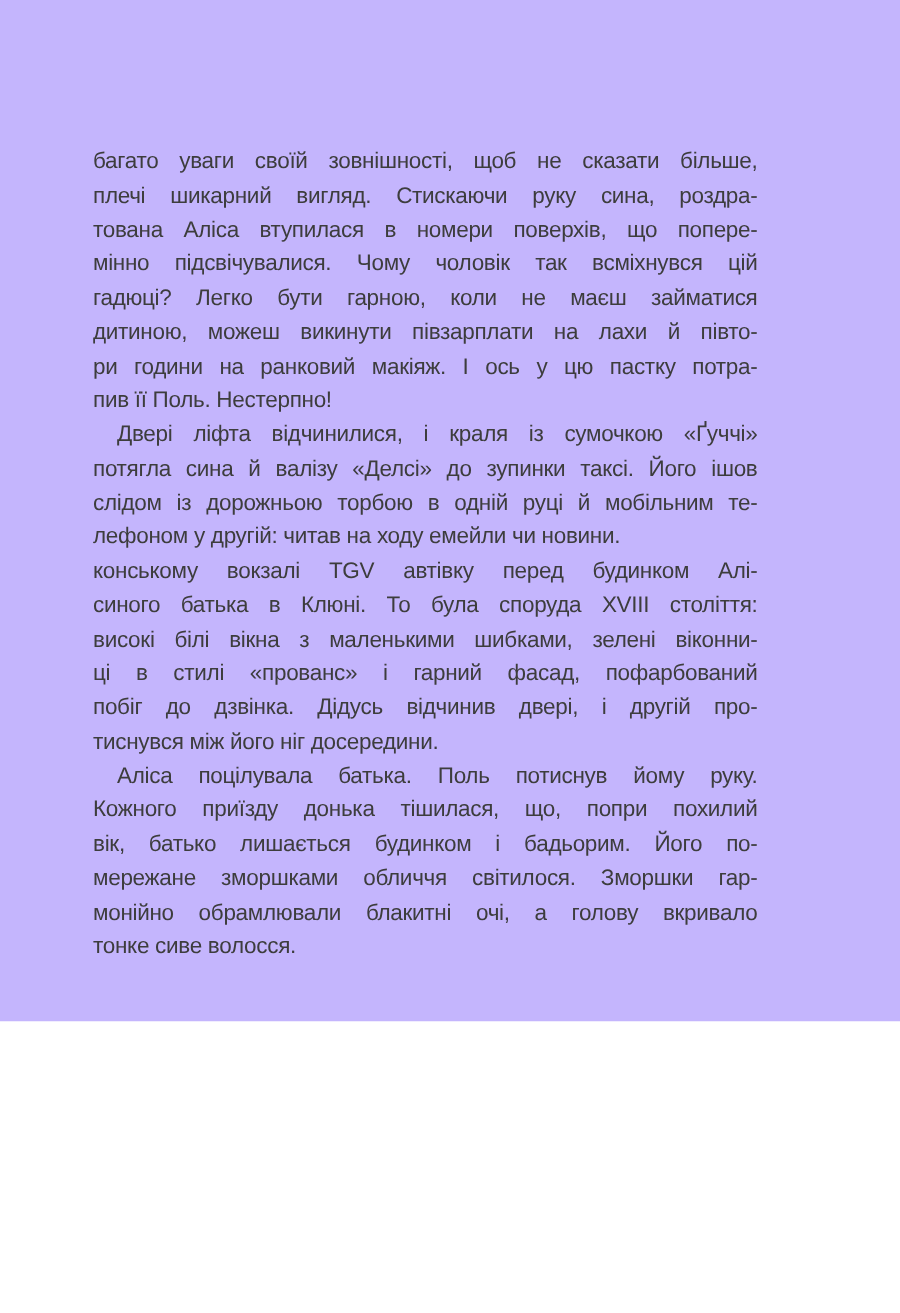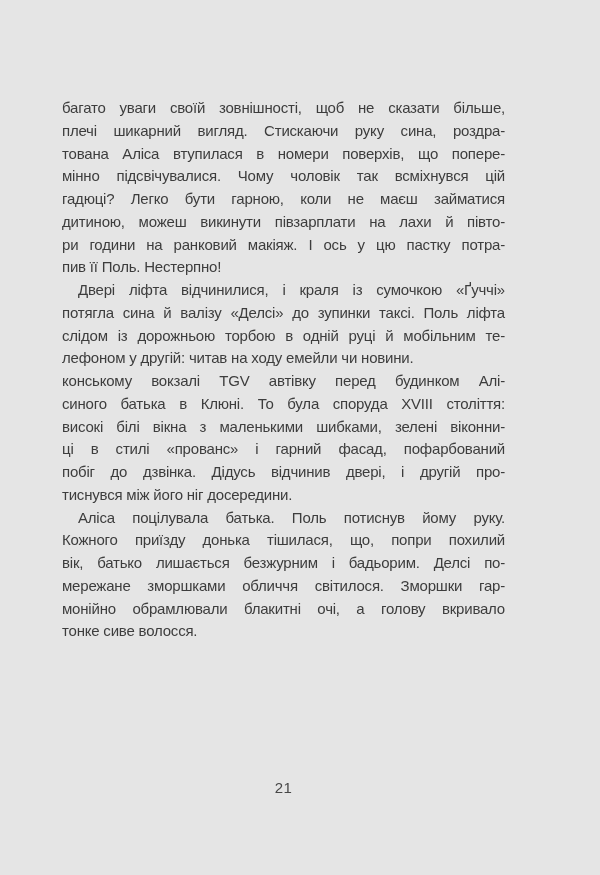--- a/index.html
+++ b/index.html
@@ -3,22 +3,22 @@
 <meta charset="utf-8">
 <style>
   html, body {
     margin: 0;
     padding: 0;
     background: #ffffff;
   }
   .book-page {
     position: relative;
     width: 600px;
-    height: 875px;
-    background: #e5e5e5;
+    height: 681px;
+    background: #c4b5fd;
     overflow: hidden;
     font-family: "Liberation Sans", sans-serif;
     color: #3d3d3d;
   }
   .text-block {
     position: absolute;
     left: 62px;
     top: 97px;
     width: 443px;
     font-size: 15px;
@@ -63,39 +63,39 @@
       <div class="line">тована Аліса втупилася в номери поверхів, що попере-</div>
       <div class="line">мінно підсвічувалися. Чому чоловік так всміхнувся цій</div>
       <div class="line">гадюці? Легко бути гарною, коли не маєш займатися</div>
       <div class="line">дитиною, можеш викинути півзарплати на лахи й півто-</div>
       <div class="line">ри години на ранковий макіяж. І ось у цю пастку потра-</div>
       <div class="line last">пив її Поль. Нестерпно!</div>
     </div>
 
     <div class="paragraph">
       <div class="line indent">Двері ліфта відчинилися, і краля із сумочкою «Ґуччі»</div>
-      <div class="line">потягла сина й валізу «Делсі» до зупинки таксі. Поль ліфта</div>
+      <div class="line">потягла сина й валізу «Делсі» до зупинки таксі. Його ішов</div>
       <div class="line">слідом із дорожньою торбою в одній руці й мобільним те-</div>
       <div class="line last">лефоном у другій: читав на ходу емейли чи новини.</div>
     </div>
 
     <div class="paragraph">
       <div class="line">конському вокзалі TGV автівку перед будинком Алі-</div>
       <div class="line">синого батька в Клюні. То була споруда XVIII століття:</div>
       <div class="line">високі білі вікна з маленькими шибками, зелені віконни-</div>
       <div class="line">ці в стилі «прованс» і гарний фасад, пофарбований</div>
       <div class="line">побіг до дзвінка. Дідусь відчинив двері, і другій про-</div>
       <div class="line last">тиснувся між його ніг досередини.</div>
     </div>
 
 
     <div class="paragraph">
       <div class="line indent">Аліса поцілувала батька. Поль потиснув йому руку.</div>
       <div class="line">Кожного приїзду донька тішилася, що, попри похилий</div>
-      <div class="line">вік, батько лишається безжурним і бадьорим. Делсі по-</div>
+      <div class="line">вік, батько лишається будинком і бадьорим. Його по-</div>
       <div class="line">мережане зморшками обличчя світилося. Зморшки гар-</div>
       <div class="line">монійно обрамлювали блакитні очі, а голову вкривало</div>
       <div class="line last">тонке сиве волосся.</div>
     </div>
 
   </div>
 
   <div class="page-number">21</div>
 </div>
 

